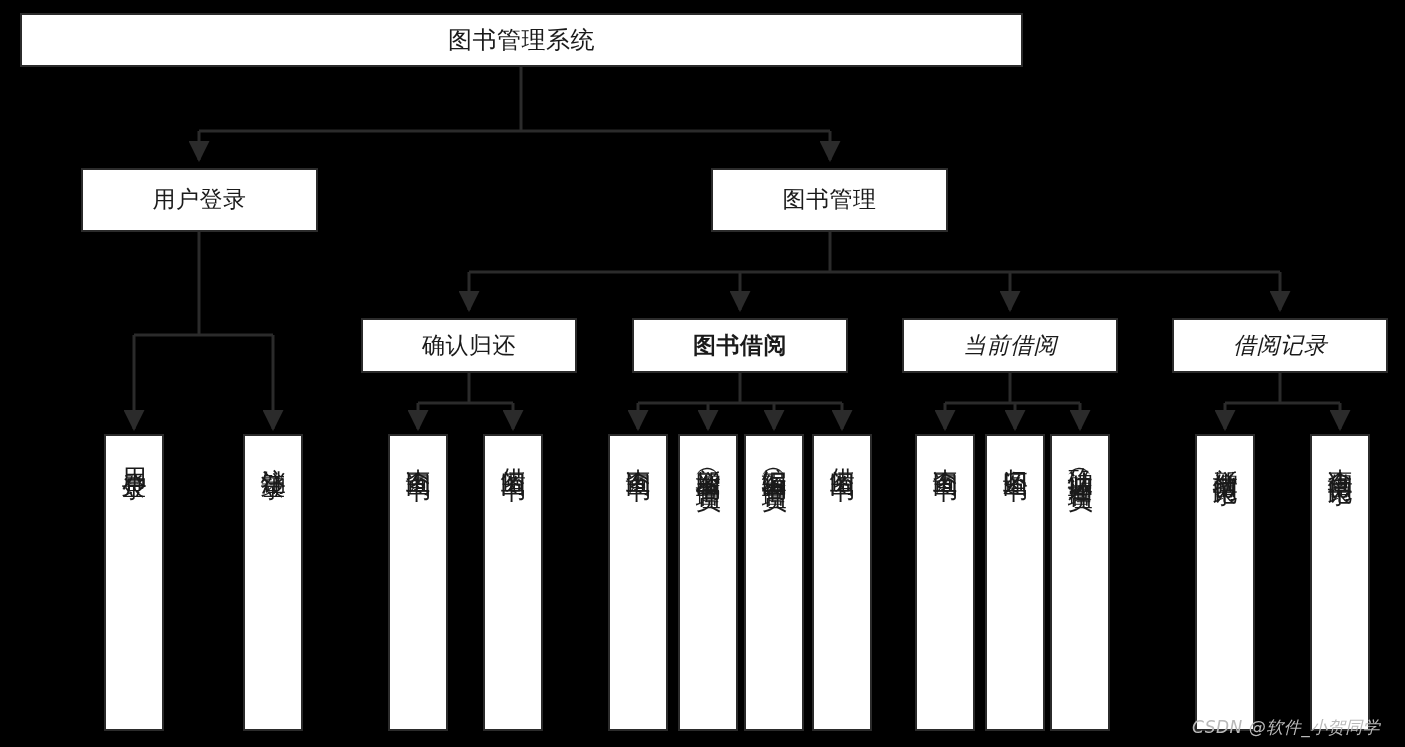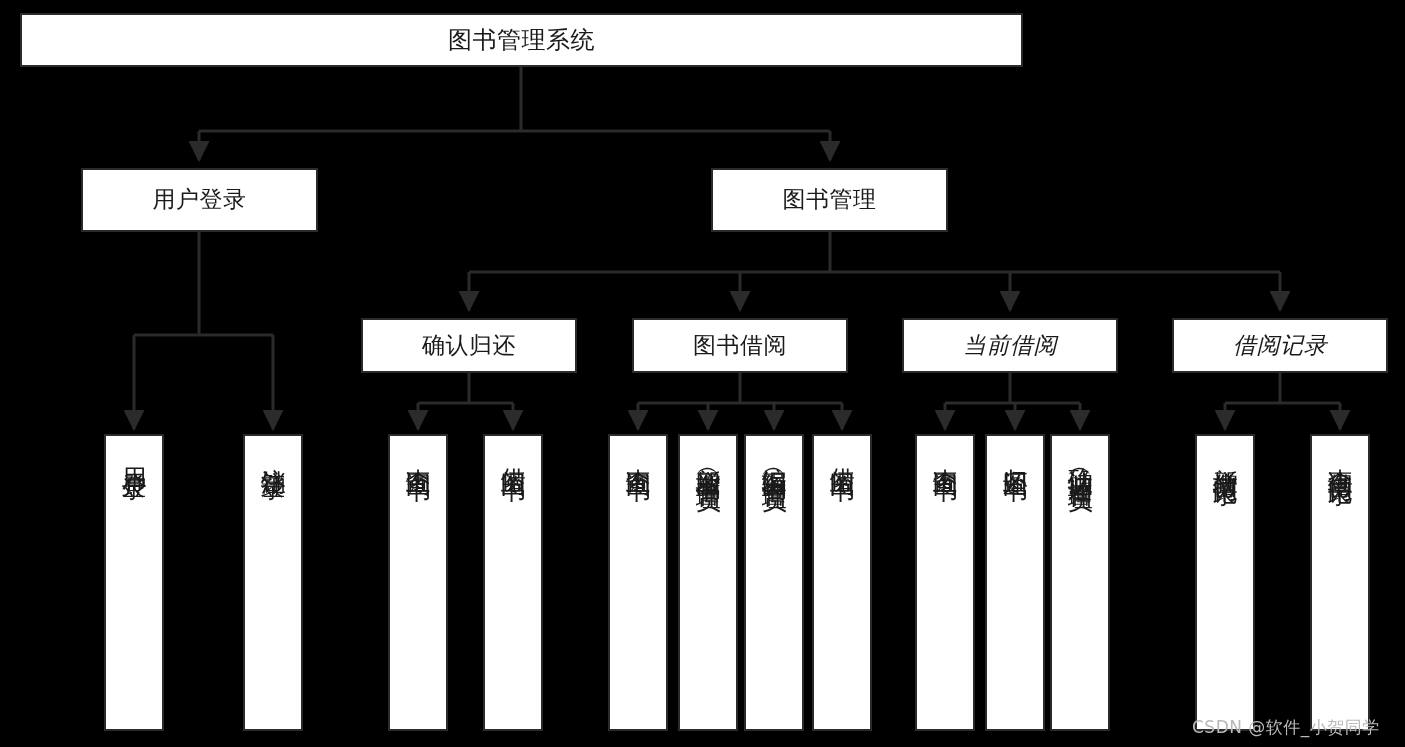--- a/index.html
+++ b/index.html
@@ -62,20 +62,21 @@
     letter-spacing: 3px;
     white-space: nowrap;
   }
   .watermark {
     position: absolute;
     font-size: 17px;
     color: #b9b9b9;
     white-space: nowrap;
     z-index: 3;
     letter-spacing: 0.5px;
+    font-style: italic;
   }
 </style>
 </head>
 <body>
 
 <div id="canvas">
 
   <svg id="edges" viewBox="0 0 1405 747" xmlns="http://www.w3.org/2000/svg">
     <defs>
       <marker id="arrow" viewBox="0 0 10 10" refX="9" refY="5" markerWidth="7" markerHeight="7" orient="auto-start-reverse">
@@ -134,21 +135,21 @@
   <div class="node h" style="left:81px;top:168px;width:237px;height:64px;">
     <span class="node-label">用户登录</span>
   </div>
   <div class="node h" style="left:711px;top:168px;width:237px;height:64px;">
     <span class="node-label">图书管理</span>
   </div>
 
   <div class="node h" style="left:361px;top:318px;width:216px;height:55px;">
     <span class="node-label">确认归还</span>
   </div>
-  <div class="node h" style="left:632px;top:318px;width:216px;height:55px;">
+  <div class="node h" style="left:632px;top:318px;width:216px;height:55px;font-weight:bold;">
     <span class="node-label">图书借阅</span>
   </div>
   <div class="node h" style="left:902px;top:318px;width:216px;height:55px;font-style:italic;">
     <span class="node-label">当前借阅</span>
   </div>
   <div class="node h" style="left:1172px;top:318px;width:216px;height:55px;font-style:italic;">
     <span class="node-label">借阅记录</span>
   </div>
 
   <div class="node v" style="left:104px;top:434px;width:60px;height:297px;">

